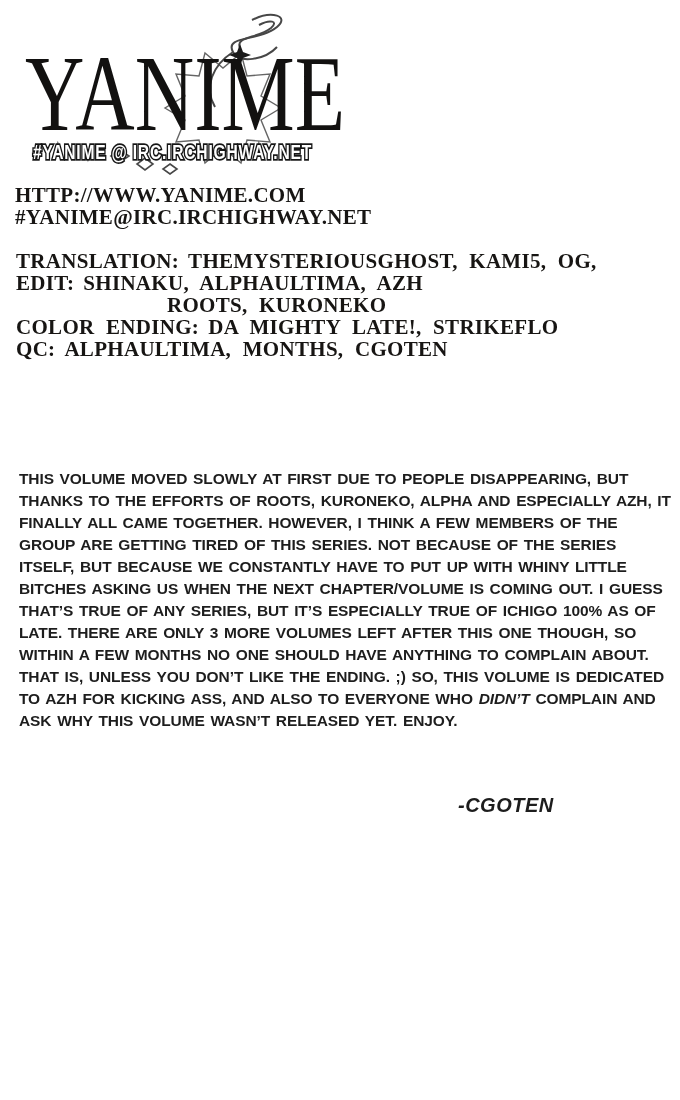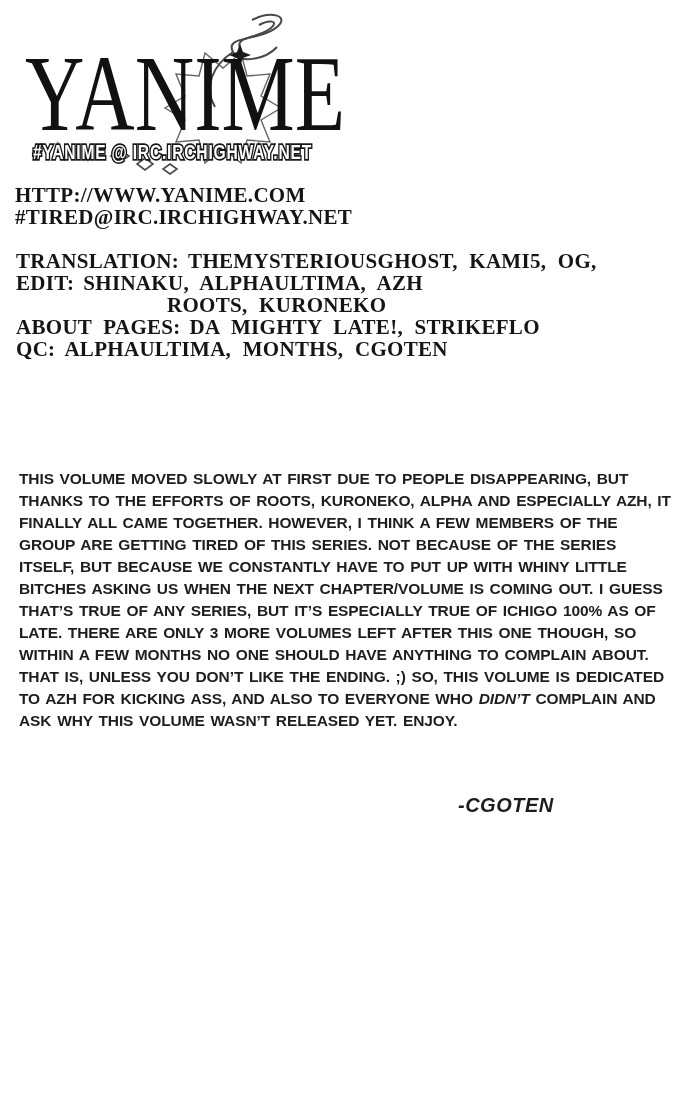--- a/index.html
+++ b/index.html
@@ -103,35 +103,35 @@
         <path class="swirl-diamond" d="M152,156 l7,5 -7,5 -7,-5 z"></path>
         <path class="sparkle" d="M222,36 l3,8 8,3 -8,3 -3,8 -3,-8 -8,-3 8,-3 z"></path>
       </g>
       <text class="logo-title" x="7" y="122" textLength="320" lengthAdjust="spacingAndGlyphs">YANIME</text>
       <text class="logo-subtitle" x="15" y="151" textLength="279" lengthAdjust="spacingAndGlyphs">#YANIME @ IRC.IRCHIGHWAY.NET</text>
     </svg>
   </div>
 
   <div class="contact stencil">
     <div>HTTP://WWW.YANIME.COM</div>
-    <div>#TIRED@IRC.IRCHIGHWAY.NET</div>
+    <div>#YANIME@IRC.IRCHIGHWAY.NET</div>
   </div>
 
   <div class="credits stencil">
     <div class="credit-line">
       <span class="credit-label">TRANSLATION:</span><span class="credit-value">THEMYSTERIOUSGHOST, KAMI5, OG,</span>
     </div>
     <div class="credit-line">
       <span class="credit-label">EDIT:</span><span class="credit-value">SHINAKU, ALPHAULTIMA, AZH</span>
     </div>
     <div class="credit-line indent">
       <span class="credit-label"></span><span class="credit-value">ROOTS, KURONEKO</span>
     </div>
     <div class="credit-line">
-      <span class="credit-label">ABOUT PAGES:</span><span class="credit-value">DA MIGHTY LATE!, STRIKEFLO</span>
+      <span class="credit-label">COLOR ENDING:</span><span class="credit-value">DA MIGHTY LATE!, STRIKEFLO</span>
     </div>
     <div class="credit-line">
       <span class="credit-label">QC:</span><span class="credit-value">ALPHAULTIMA, MONTHS, CGOTEN</span>
     </div>
   </div>
 
   <p class="note"><span>THIS VOLUME MOVED SLOWLY AT FIRST DUE TO PEOPLE DISAPPEARING, BUT THANKS TO THE EFFORTS OF ROOTS, KURONEKO, ALPHA AND ESPECIALLY AZH, IT FINALLY ALL CAME TOGETHER. HOWEVER, I THINK A FEW MEMBERS OF THE GROUP ARE GETTING TIRED OF THIS SERIES. NOT BECAUSE OF THE SERIES ITSELF, BUT BECAUSE WE CONSTANTLY HAVE TO PUT UP WITH WHINY LITTLE BITCHES ASKING US WHEN THE NEXT CHAPTER/VOLUME IS COMING OUT. I GUESS THAT’S TRUE OF ANY SERIES, BUT IT’S ESPECIALLY TRUE OF ICHIGO 100% AS OF LATE. THERE ARE ONLY 3 MORE VOLUMES LEFT AFTER THIS ONE THOUGH, SO WITHIN A FEW MONTHS NO ONE SHOULD HAVE ANYTHING TO COMPLAIN ABOUT. THAT IS, UNLESS YOU DON’T LIKE THE ENDING. ;) SO, THIS VOLUME IS DEDICATED TO AZH FOR KICKING ASS, AND ALSO TO EVERYONE WHO </span><span class="em">DIDN’T</span><span> COMPLAIN AND ASK WHY THIS VOLUME WASN’T RELEASED YET. ENJOY.</span></p>
 
   <div class="signature">-CGOTEN</div>
 

